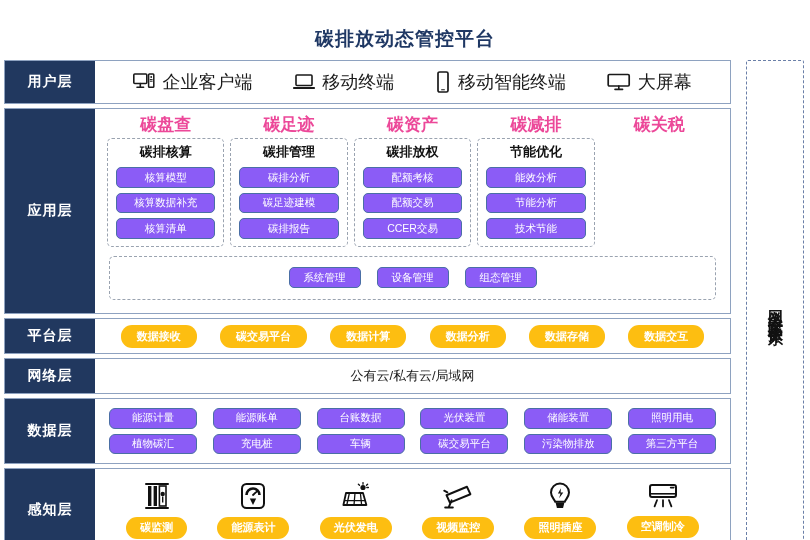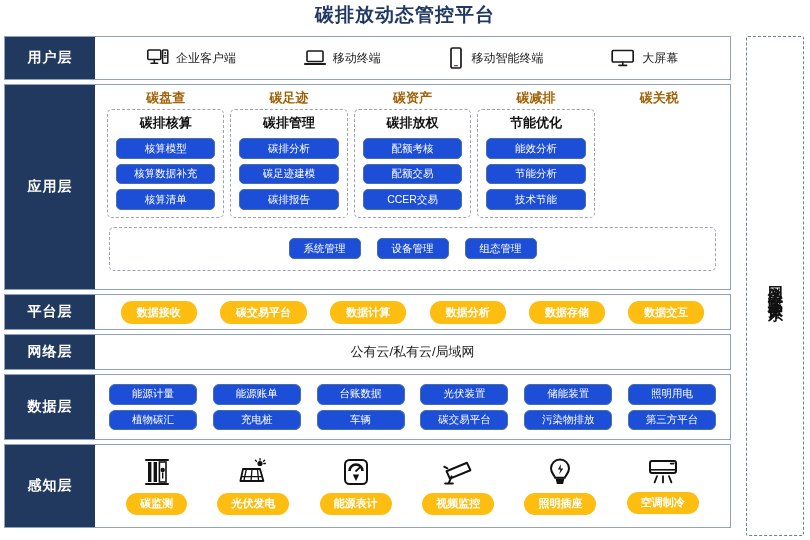--- a/index.html
+++ b/index.html
@@ -2,21 +2,21 @@
 <html><head>
 <meta charset="utf-8">
 <style>
   * { box-sizing: border-box; margin: 0; padding: 0; }
   html, body {
     width: 810px; height: 540px;
     background: #ffffff;
     font-family: "Liberation Sans", "DejaVu Sans", sans-serif;
     overflow: hidden;
   }
-  #root { position: relative; width: 810px; height: 460px; }
+  #root { position: relative; width: 810px; height: 460px; margin-top: 24px; }
 
   
   .title {
     position: absolute; top: 2px; left: 0; width: 810px;
     text-align: center;
     font-size: 19px; font-weight: bold; color: #1f3864;
     letter-spacing: 1px;
   }
 
   
@@ -43,45 +43,45 @@
   .l-net     { height: 36px; }
   .l-data    { height: 66px; }
   .l-sense   { height: 84px; }
 
   
   .user-body {
     align-items: center; justify-content: space-around;
     padding: 0 18px;
   }
   .user-item { display: flex; align-items: center; gap: 7px; }
-  .user-item .lbl { font-size: 12px; color: #1a1a1a; }
+  .user-item .lbl { font-size: 18px; color: #1a1a1a; }
   .ico { display: inline-block; line-height: 0; }
 
   
   .app-body { flex-direction: column; padding: 4px 8px 6px 8px; }
   .app-groups {
     display: flex; justify-content: space-between; gap: 6px;
     padding: 0 4px;
   }
   .group { flex: 1 1 0; display: flex; flex-direction: column; align-items: center; }
   .group-title {
-    font-size: 13px; font-weight: bold; color: #a16207;
+    font-size: 17px; font-weight: bold; color: #ec4899;
     margin-bottom: 2px;
   }
   .group-box {
     width: 100%; border: 1.3px dashed #9aa3b0; border-radius: 5px;
     padding: 4px 8px 7px 8px;
     display: flex; flex-direction: column; align-items: center; gap: 5px;
   }
   .group-sub {
     font-size: 13px; font-weight: bold; color: #111111; margin-bottom: 1px;
   }
   .pill {
     width: 100%; text-align: center;
-    background: #1d4ed8; color: #ffffff;
+    background: #8b5cf6; color: #ffffff;
     border: 1px solid #4a6fa5; border-radius: 5px;
     font-size: 10.5px; padding: 3.5px 2px; line-height: 1.1;
     white-space: nowrap;
   }
   .app-common {
     margin: 9px 6px 0 6px; border: 1.3px dashed #9aa3b0; border-radius: 5px;
     height: 44px; display: flex; align-items: center; justify-content: center;
     gap: 16px;
   }
   .app-common .pill { width: auto; padding: 4px 14px; }
@@ -297,44 +297,44 @@
                 <rect x="15.4" y="4" width="6.6" height="20" fill="none" stroke="#111" stroke-width="1.6"></rect>
                 <circle cx="18.7" cy="12" r="2.2" fill="#111"></circle>
                 <path d="M18.7 14.5v6" stroke="#111" stroke-width="1.4"></path>
               </svg>
           </span>
           <span class="ypill">碳监测</span>
         </div>
 
         <div class="sense-item">
           <span class="ico">
+            <svg width="26" height="28" viewBox="0 0 26 28">
+                <rect x="2" y="2" width="22" height="24" rx="4.5" fill="none" stroke="#111" stroke-width="2"></rect>
+                <path d="M6.5 13a6.5 6.5 0 0 1 13 0" fill="none" stroke="#111" stroke-width="2.6"></path>
+                <path d="M13 13l4-3.6" stroke="#111" stroke-width="1.8" stroke-linecap="round"></path>
+                <path d="M9.8 16.5h6.4L13 23z" fill="#111"></path>
+              </svg>
+          </span>
+          <span class="ypill">能源表计</span>
+        </div>
+
+        <div class="sense-item">
+          <span class="ico">
             <svg width="28" height="28" viewBox="0 0 28 28">
                 <circle cx="21" cy="5.5" r="2.6" fill="#111"></circle>
                 <path d="M21 0.6v1.6M25.6 2.2l-1.1 1.1M26.4 5.5h-1.6M16.4 2.2l1.1 1.1" stroke="#111" stroke-width="1.3" stroke-linecap="round"></path>
                 <path d="M4 11h17l3.4 12H1.4z" fill="none" stroke="#111" stroke-width="1.8" stroke-linejoin="round"></path>
                 <path d="M2.6 18.6h21M7.4 11l-2.6 12M13 11l-1 12M18.4 11l1.2 12" stroke="#111" stroke-width="1.3"></path>
               </svg>
           </span>
           <span class="ypill">光伏发电</span>
         </div>
 
         <div class="sense-item">
           <span class="ico">
-            <svg width="26" height="28" viewBox="0 0 26 28">
-                <rect x="2" y="2" width="22" height="24" rx="4.5" fill="none" stroke="#111" stroke-width="2"></rect>
-                <path d="M6.5 13a6.5 6.5 0 0 1 13 0" fill="none" stroke="#111" stroke-width="2.6"></path>
-                <path d="M13 13l4-3.6" stroke="#111" stroke-width="1.8" stroke-linecap="round"></path>
-                <path d="M9.8 16.5h6.4L13 23z" fill="#111"></path>
-              </svg>
-          </span>
-          <span class="ypill">能源表计</span>
-        </div>
-
-        <div class="sense-item">
-          <span class="ico">
             <svg width="30" height="28" viewBox="0 0 30 28">
                 <path d="M3.5 13.2 24 4.8l3.4 7.4-20.5 8.4z" fill="none" stroke="#111" stroke-width="2" stroke-linejoin="round"></path>
                 <path d="M8.6 18.4 6 24.6" stroke="#111" stroke-width="2" stroke-linecap="round"></path>
                 <path d="M2.2 25.4h7.6" stroke="#111" stroke-width="2" stroke-linecap="round"></path>
                 <path d="M4.4 10.4 1.2 8.6" stroke="#111" stroke-width="1.8" stroke-linecap="round"></path>
               </svg>
           </span>
           <span class="ypill">视频监控</span>
         </div>
 

